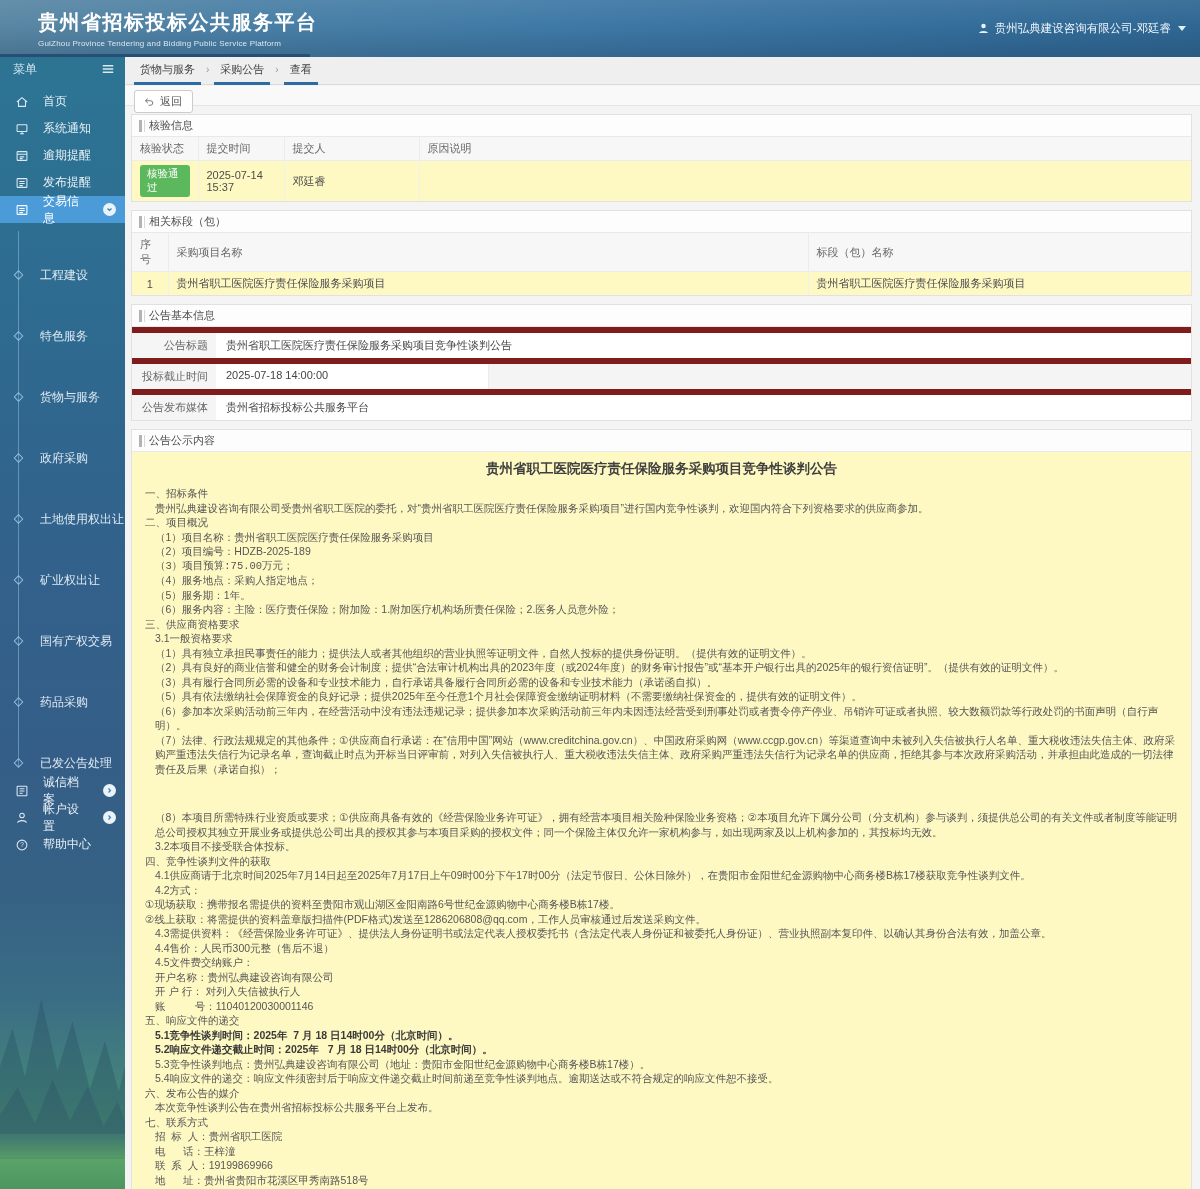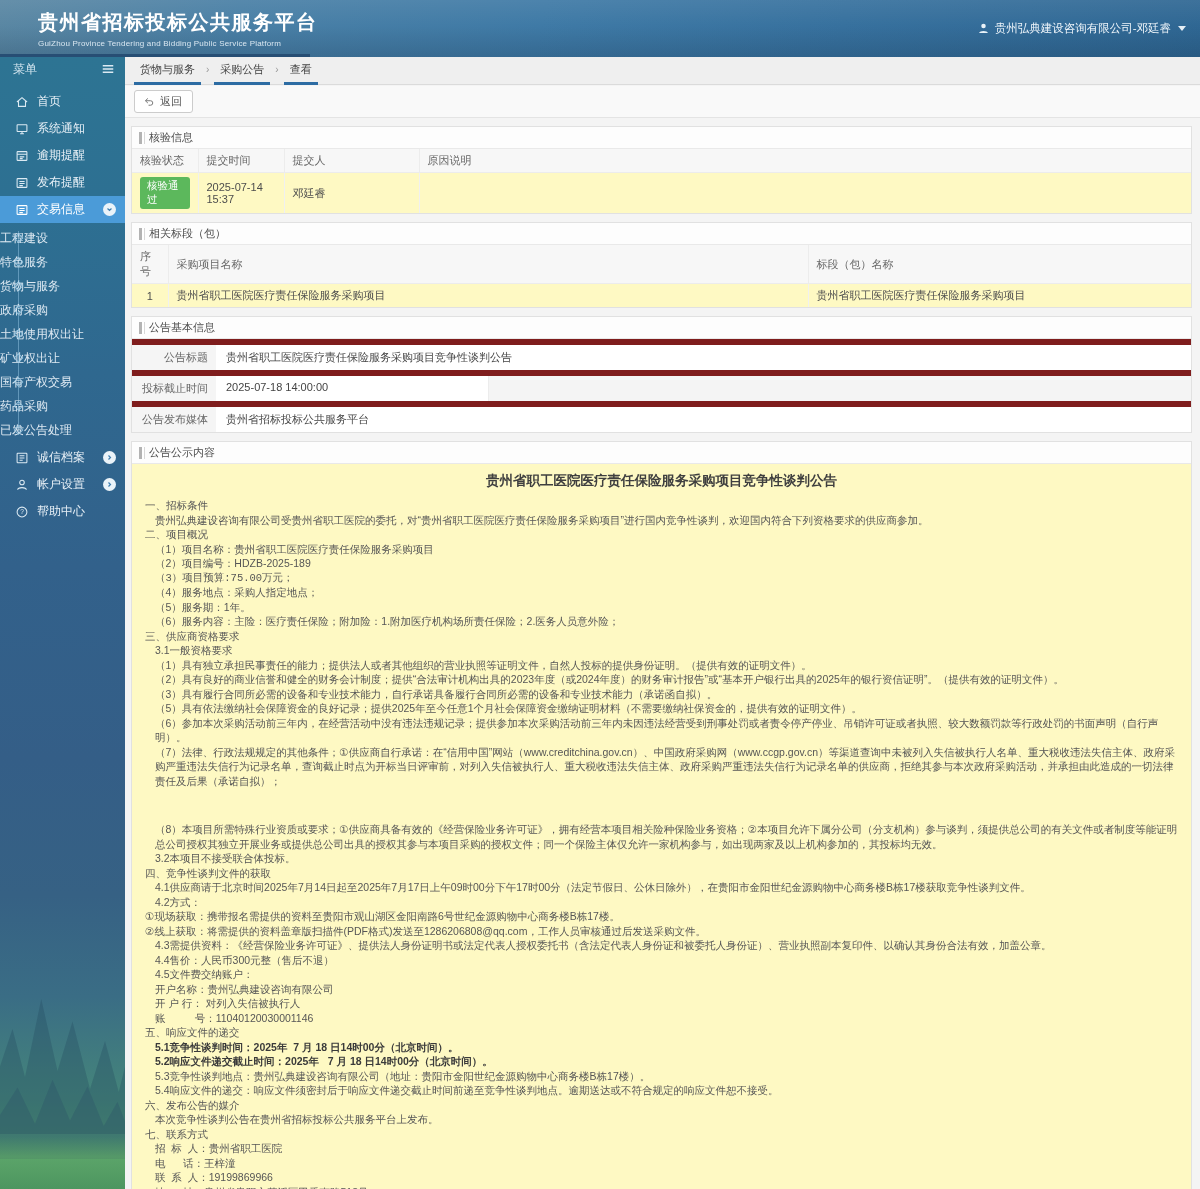--- a/index.html
+++ b/index.html
@@ -29,44 +29,44 @@
   .mtn1 { bottom:55px; height:150px;
     clip-path:polygon(0 100%,0 55%,10% 30%,20% 62%,33% 10%,46% 58%,58% 25%,72% 70%,84% 38%,95% 72%,100% 55%,100% 100%); }
   .mtn2 { bottom:30px; height:110px; background:rgba(45,85,105,.38);
     clip-path:polygon(0 100%,0 60%,14% 35%,28% 68%,42% 28%,56% 65%,70% 34%,83% 70%,94% 48%,100% 66%,100% 100%); }
   .field { position:absolute; left:0; bottom:0; width:125px; height:52px;
     background:linear-gradient(180deg,rgba(97,170,104,0) 0%,rgba(101,175,100,.55) 38%,rgba(74,146,92,.75) 100%); }
   .side-inner { position:relative; z-index:2; }
   .menu-bar { height:24px; display:flex; justify-content:space-between; align-items:center;
     padding:0 10px 0 13px; color:#d3e5ef; font-size:12px; }
   .nav { margin-top:7px; }
-  .nav-item { height:27px; display:flex; align-items:center; gap:8px; padding-left:15px;
+  .nav-item { height:27px; display:flex; align-items:center; gap:14px; padding-left:15px;
     color:#e6eff6; font-size:12px; cursor:pointer; }
   .nav-item svg { flex:none; }
   .nav-item.active { background:#4b9bd8; color:#ffffff; }
   .circ { width:13px; height:13px; border-radius:50%; background:#eaf3f9; display:flex;
     align-items:center; justify-content:center; flex:none; }
   .nav-item.active .circ { margin-left:auto; margin-right:9px; }
   .circ.right { margin-left:auto; margin-right:9px; }
   .submenu { padding:3px 0 2px; position:relative; }
   .submenu::before { content:''; position:absolute; left:18px; top:8px; bottom:10px; width:1px;
     background:rgba(140,190,220,.55); }
-  .sub-item { position:relative; height:24px; line-height:24px; 
-    color:#dfeaf3; font-size:12px; cursor:pointer; }
+  .sub-item { position:relative; height:24px; line-height:24px; padding-left:40px;
+    color:#dfeaf3; font-size:12px; cursor:pointer;margin-top:37px; }
   .sub-item::before { content:''; position:absolute; left:15px; top:50%; width:5px; height:5px;
     transform:translateY(-50%) rotate(45deg); border:1px solid rgba(160,205,230,.85); }
   
   .main { position:absolute; top:57px; left:125px; width:1075px; height:1132px; background:#f4f4f4; }
   .breadcrumb-bar { height:28px; background:#efefef; border-bottom:1px solid #dbdbdb;
     display:flex; align-items:center; padding-left:9px; }
   .crumb { height:28px; display:flex; align-items:center; padding:0 6px; font-size:11px; color:#444;
     border-bottom:3px solid #2d6ca3; cursor:pointer; }
   .crumb-sep { color:#999; font-size:10px; padding:0 5px 2px; }
   .content { position:absolute; top:29px; left:0; right:0; bottom:0; }
-  .toolbar { height:32px; padding:4px 0 0 9px; background:#f9f9f9; border-bottom:1px solid #e4e4e4; }
+  .toolbar { height:20px; padding:4px 0 0 9px; background:#f9f9f9; border-bottom:1px solid #e4e4e4; }
   .btn-back { display:inline-flex; align-items:center; gap:5px; background:#ffffff; border:1px solid #cccccc;
     border-radius:3px; padding:3px 10px 3px 8px; font-size:11px; color:#555; cursor:pointer; }
   .panel { margin:8px 8px 0 6px; border:1px solid #e1e1e1; background:#fef9c3; }
   .panel-title { height:22px; display:flex; align-items:center; padding-left:7px;
     font-size:11px; color:#4d4d4d; border-bottom:1px solid #e9e9e9; background:#fdfdfd; }
   .panel-title::before { content:''; width:3px; height:12px; background:#b3b3b3; margin-right:7px;
     box-shadow:2px 0 0 #fff,3px 0 0 #d8d8d8; }
   table { width:100%; border-collapse:collapse; font-size:11px; color:#555; table-layout:fixed; }
   th { background:#f7f7f7; font-weight:normal; text-align:left; color:#666;
     padding:4px 8px; border-right:1px solid #ececec; }

